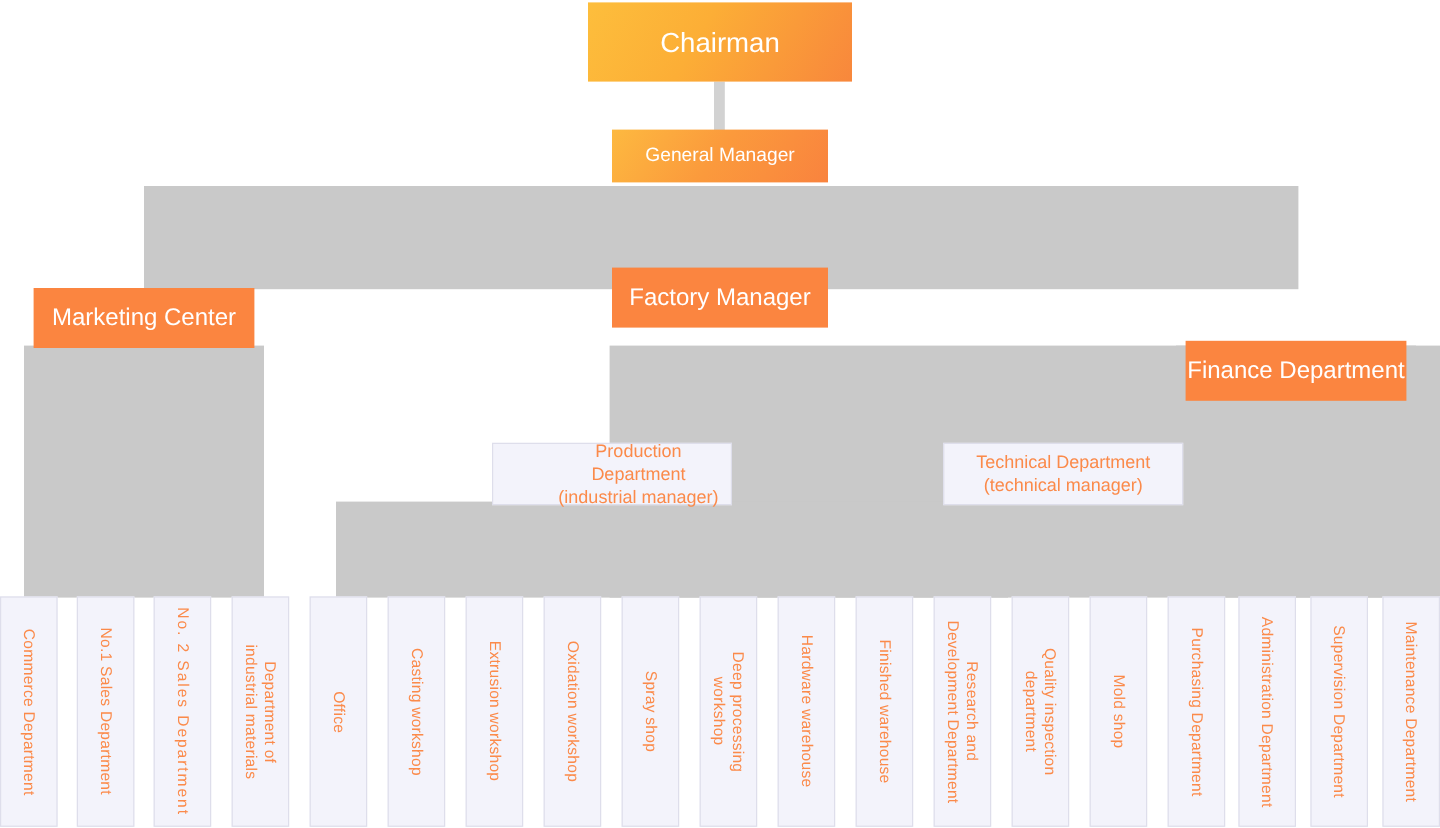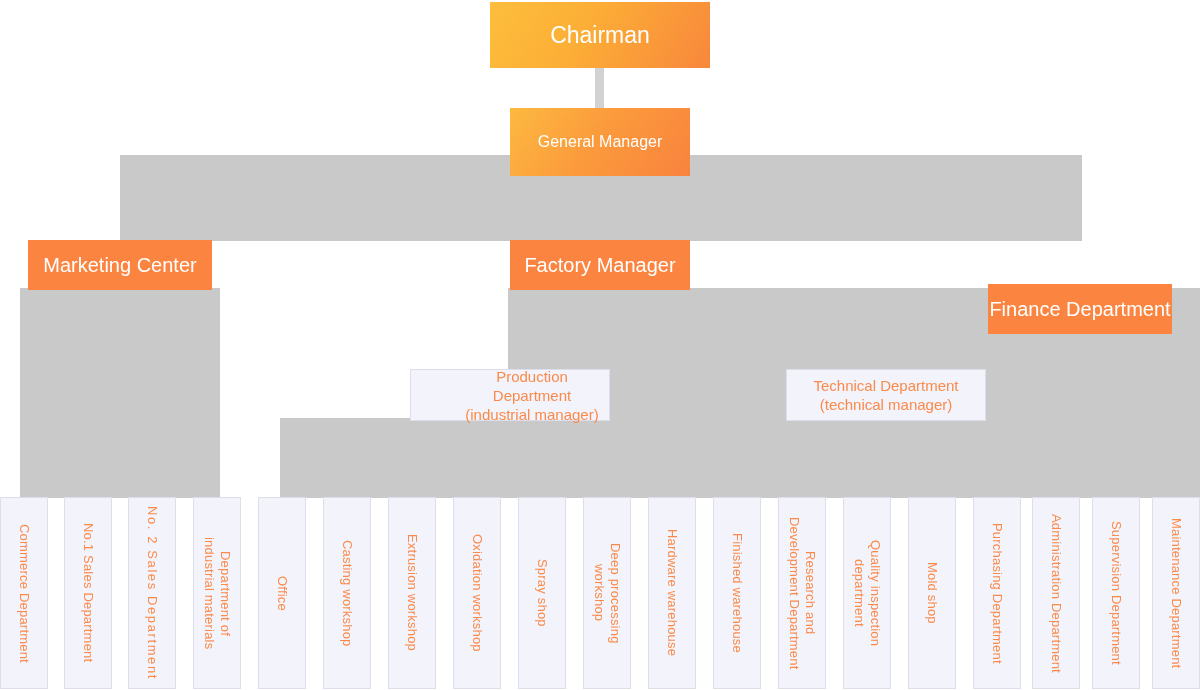--- a/index.html
+++ b/index.html
@@ -108,28 +108,28 @@
   <div class="connector" style="left:120px; top:155px; width:962px; height:86px;"></div>
   <div class="connector" style="left:20px;  top:288px; width:200px; height:210px;"></div>
   <div class="connector" style="left:508px; top:288px; width:704px; height:210px;"></div>
   <div class="connector" style="left:980px; top:288px; width:200px; height:210px;"></div>
   <div class="connector" style="left:280px; top:418px; width:560px; height:80px;"></div>
 
   <div class="node node-chairman" style="left:490px; top:2px; width:220px; height:66px;text-align:center;">
     <span>Chairman</span>
   </div>
 
-  <div class="node node-l2" style="left:510px; top:108px; width:180px; height:68px;">
+  <div class="node node-l2" style="left:510px; top:108px; width:180px; height:44px;">
     <span>General Manager</span>
   </div>
 
   <div class="node node-l3" style="left:28px; top:240px; width:184px; height:50px;">
     <span>Marketing Center</span>
   </div>
-  <div class="node node-l3" style="left:510px; top:240px; width:180px; height:50px;">
+  <div class="node node-l3" style="left:510px; top:223px; width:180px; height:50px;">
     <span>Factory Manager</span>
   </div>
   <div class="node node-l3" style="left:988px; top:240px; width:184px; height:50px;margin-top:44px;">
     <span>Finance Department</span>
   </div>
 
   <div class="mgr-box" style="left:410px; top:369px; width:200px; height:52px;padding-left:44px;">
     <span>Production Department</span>
     <span>(industrial manager)</span>
   </div>

